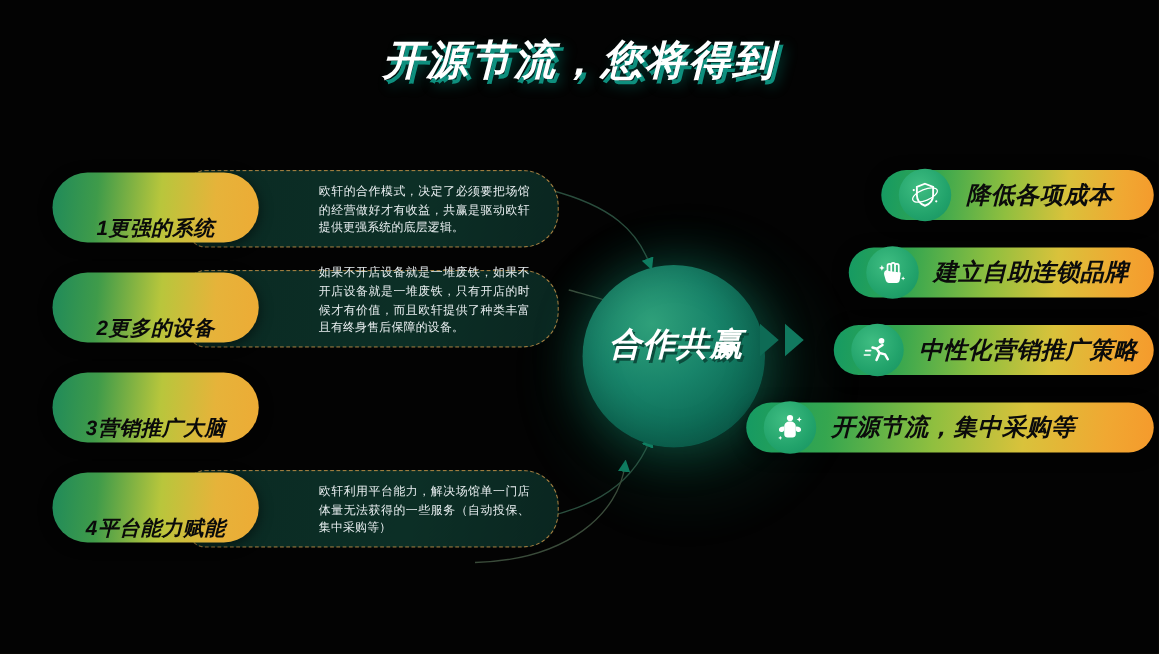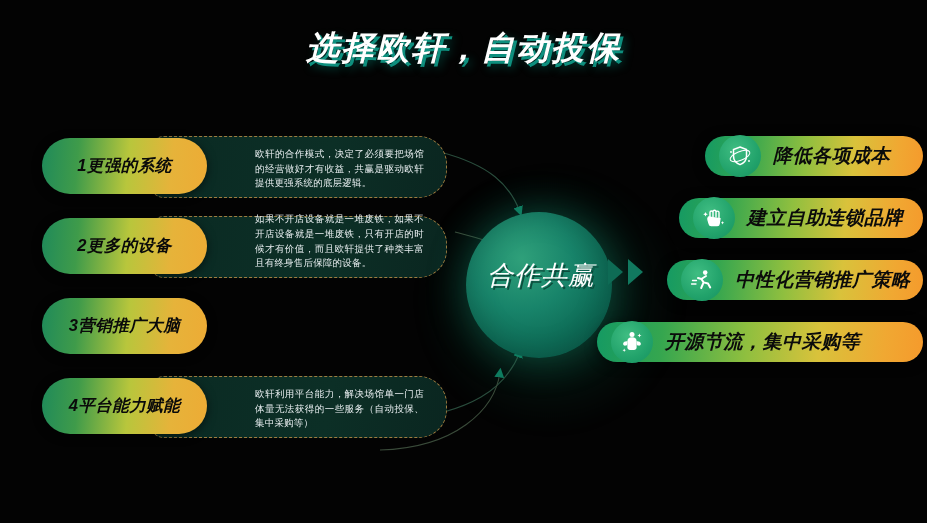--- a/index.html
+++ b/index.html
@@ -52,39 +52,39 @@
     padding:6px 22px 6px 104px;
   }
   .lcard-text {
     font-size:9.5px; line-height:1.55; color:#e8eef0;
     text-align:justify; letter-spacing:.2px;
   }
   .lpill {
     position:absolute; left:0; top:2px; width:165px; height:56px;
     border-radius:28px;
     background:linear-gradient(95deg,#1f8a5a 0%, #3f9b4a 22%, #b8c63c 52%, #e6b33a 78%, #edab35 100%);
-    display:flex; align-items:center; justify-content:center;
+    display:flex; align-items:flex-end; justify-content:center;
     box-shadow:0 2px 10px rgba(0,0,0,.55);
   }
   .lpill-text {
     font-size:16.5px; font-weight:bold; font-style:italic;
     color:#0a0a0a; letter-spacing:.5px; white-space:nowrap;
   }
 
   
   .center-circle {
     position:absolute; left:466px; top:212px; width:146px; height:146px;
     border-radius:50%;
     background:radial-gradient(circle at 38% 32%, #2fa07a 0%, #18846a 38%, #0d6a55 68%, #0a5344 100%);
     box-shadow:0 0 38px rgba(20,140,110,.45), inset 0 0 30px rgba(0,0,0,.18);
   }
   .center-label {
     position:absolute; left:446px; top:258px; width:190px;
     text-align:center;
-    font-size:26px; font-weight:normal; font-style:italic;
+    font-size:26px; font-weight:bold; font-style:italic;
     color:#ffffff; letter-spacing:1px;
     text-shadow:2px 2px 0 rgba(10,70,55,.9);
   }
   .chev {
     position:absolute; width:0; height:0;
     border-top:13px solid transparent; border-bottom:13px solid transparent;
     border-left:15px solid #0e6b55;
   }
   .chev.c1 { left:608px; top:259px; }
   .chev.c2 { left:628px; top:259px; border-left-color:#11795f; }
@@ -123,21 +123,21 @@
 </head>
 <body>
 
 <div class="bg-layer">
   <div class="glow-c"></div>
   <div class="arc arc1"></div>
   <div class="arc arc2"></div>
   <div class="arc arc3"></div>
 </div>
 
-<div class="title">选择欧轩，自动投保</div>
+<div class="title">开源节流，您将得到</div>
 
 <svg class="flow" width="927" height="523" viewBox="0 0 927 523">
   <defs>
     <marker id="ah" markerWidth="9" markerHeight="9" refX="5" refY="4.5" orient="auto">
       <path d="M0,0 L9,4.5 L0,9 Z" fill="#0f7b5f"></path>
     </marker>
   </defs>
   <path d="M440,152 C490,165 510,185 520,212" fill="none" stroke="#2a4d3d" stroke-width="1.1" marker-end="url(#ah)"></path>
   <path d="M455,232 C485,240 500,242 503,258" fill="none" stroke="#3a4b3a" stroke-width="1.1" marker-end="url(#ah)"></path>
   <path d="M400,420 C470,412 505,390 520,352" fill="none" stroke="#2a4d3d" stroke-width="1.1" marker-end="url(#ah)"></path>

